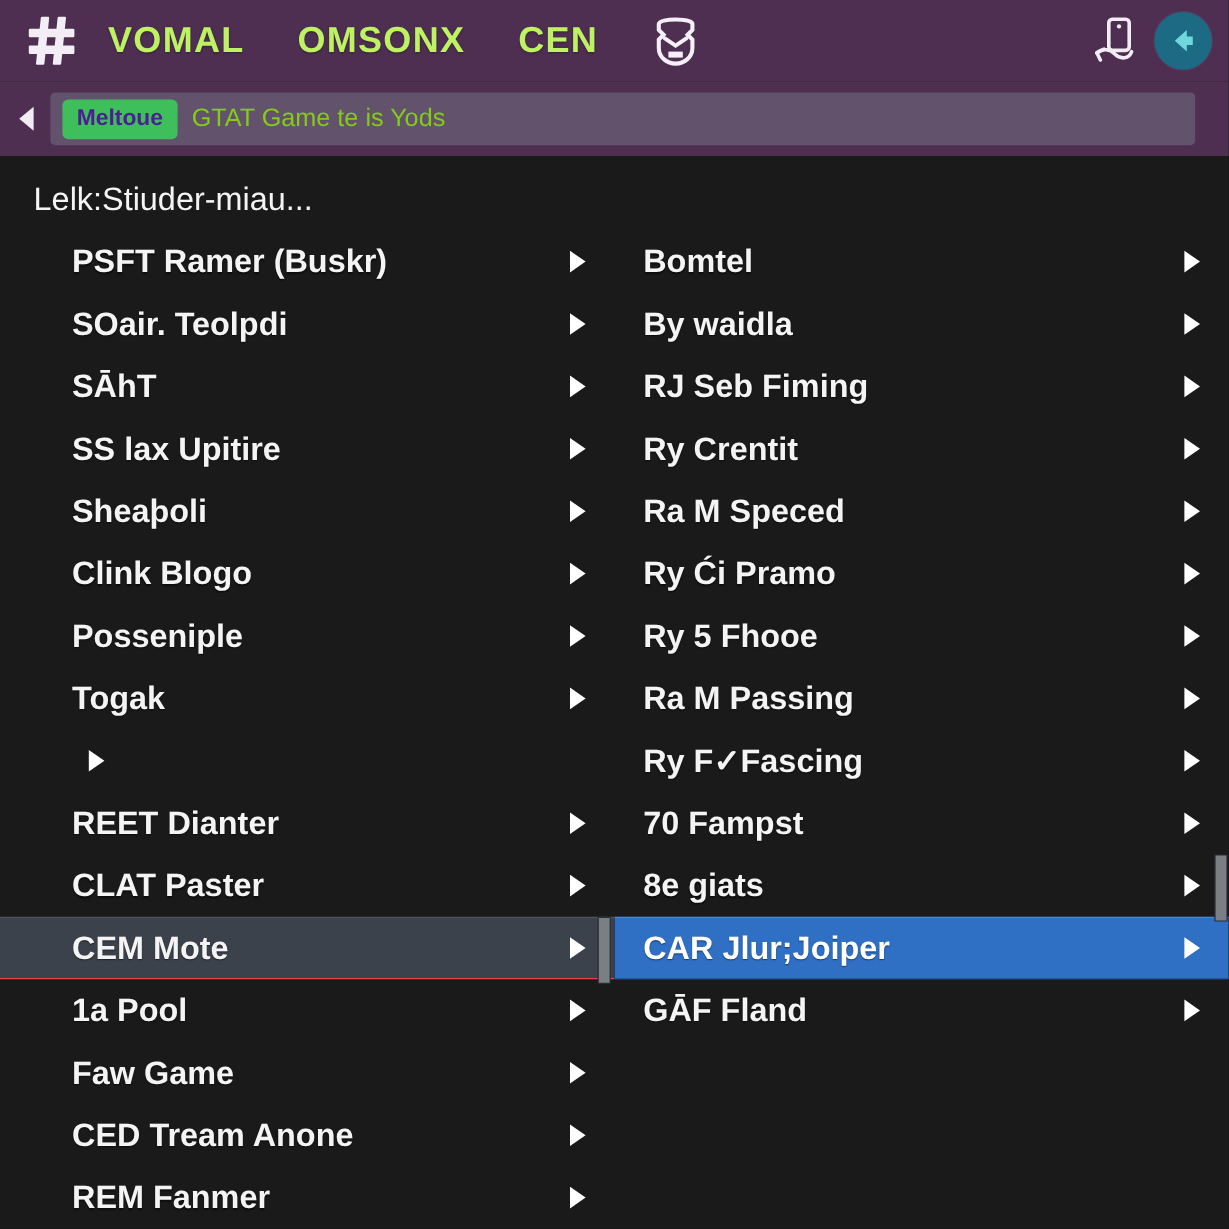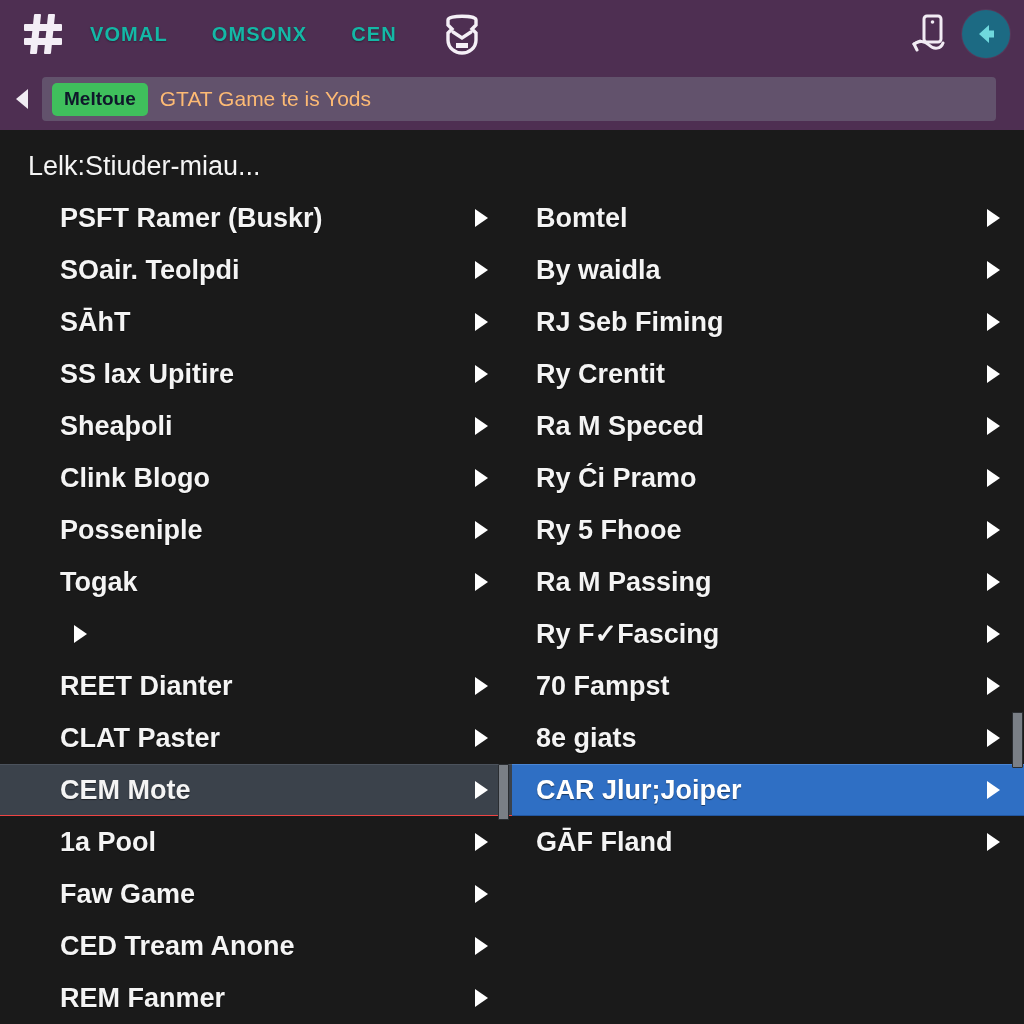--- a/index.html
+++ b/index.html
@@ -30,22 +30,22 @@
   }
   .logo-hash span {
     position:absolute; background:#f3eef6; border-radius:1px;
   }
   .logo-hash .v1 { width:7px; height:40px; left:10px; top:1px; transform:skewX(-6deg); }
   .logo-hash .v2 { width:7px; height:40px; left:24px; top:1px; transform:skewX(-6deg); }
   .logo-hash .h1 { height:7px; width:38px; left:2px; top:11px; }
   .logo-hash .h2 { height:7px; width:38px; left:2px; top:25px; }
 
   .nav-item {
-    color:#14b8a6;
-    font-size:20px;
+    color:#bef264;
+    font-size:30px;
     font-weight:bold;
     letter-spacing:1.1px;
     margin-right:44px;
     white-space:nowrap;
     cursor:pointer;
     text-shadow:0 1px 2px rgba(0,0,0,.35);
   }
   .nav-icon-mask { width:42px; height:44px; position:relative; cursor:pointer; flex:0 0 42px; }
   .header-spacer { flex:1 1 auto; }
 
@@ -78,31 +78,31 @@
     background:#62526c;
     border-radius:4px;
     display:flex;
     align-items:center;
     padding:0 10px;
     gap:12px;
     overflow:hidden;
   }
   .crumb-badge {
     background:#3fbf5c;
-    color:#0f172a;
+    color:#4c1d95;
     font-size:19px;
     font-weight:bold;
     padding:5px 12px 6px;
     border-radius:5px;
     white-space:nowrap;
     cursor:pointer;
   }
   .crumb-text {
     font-size:21px;
-    color:#fdba74;
+    color:#84cc16;
     white-space:nowrap;
     overflow:hidden;
     text-overflow:ellipsis;
   }
 
   
   .body {
     flex:1 1 auto;
     background:#1a1a1a;
     display:flex;

